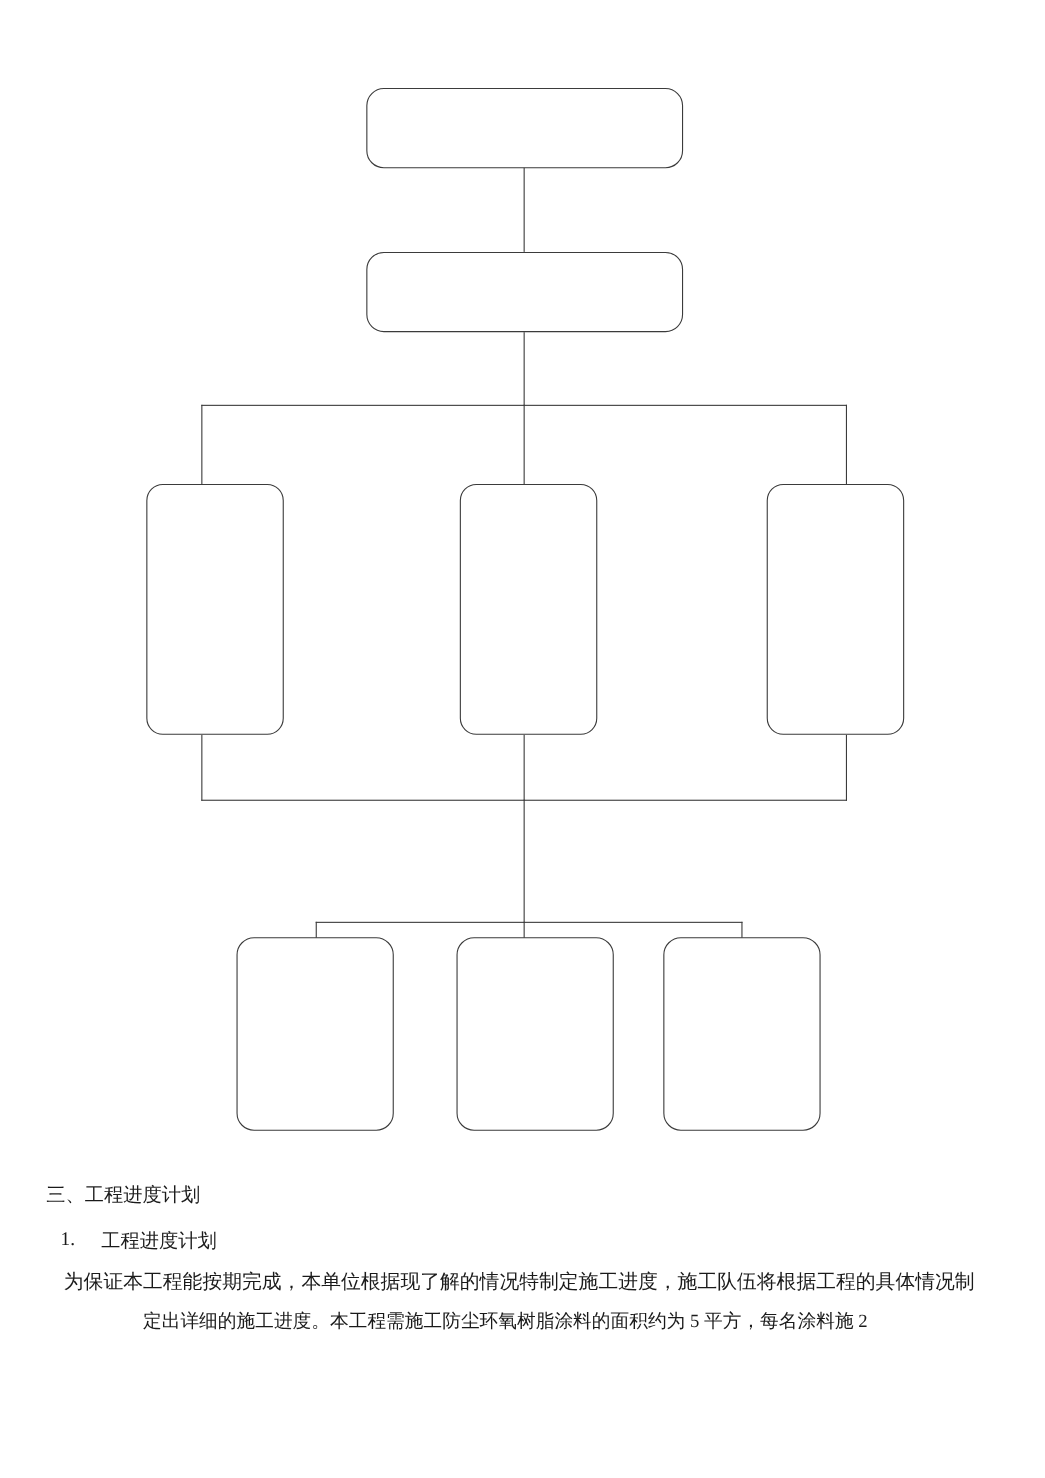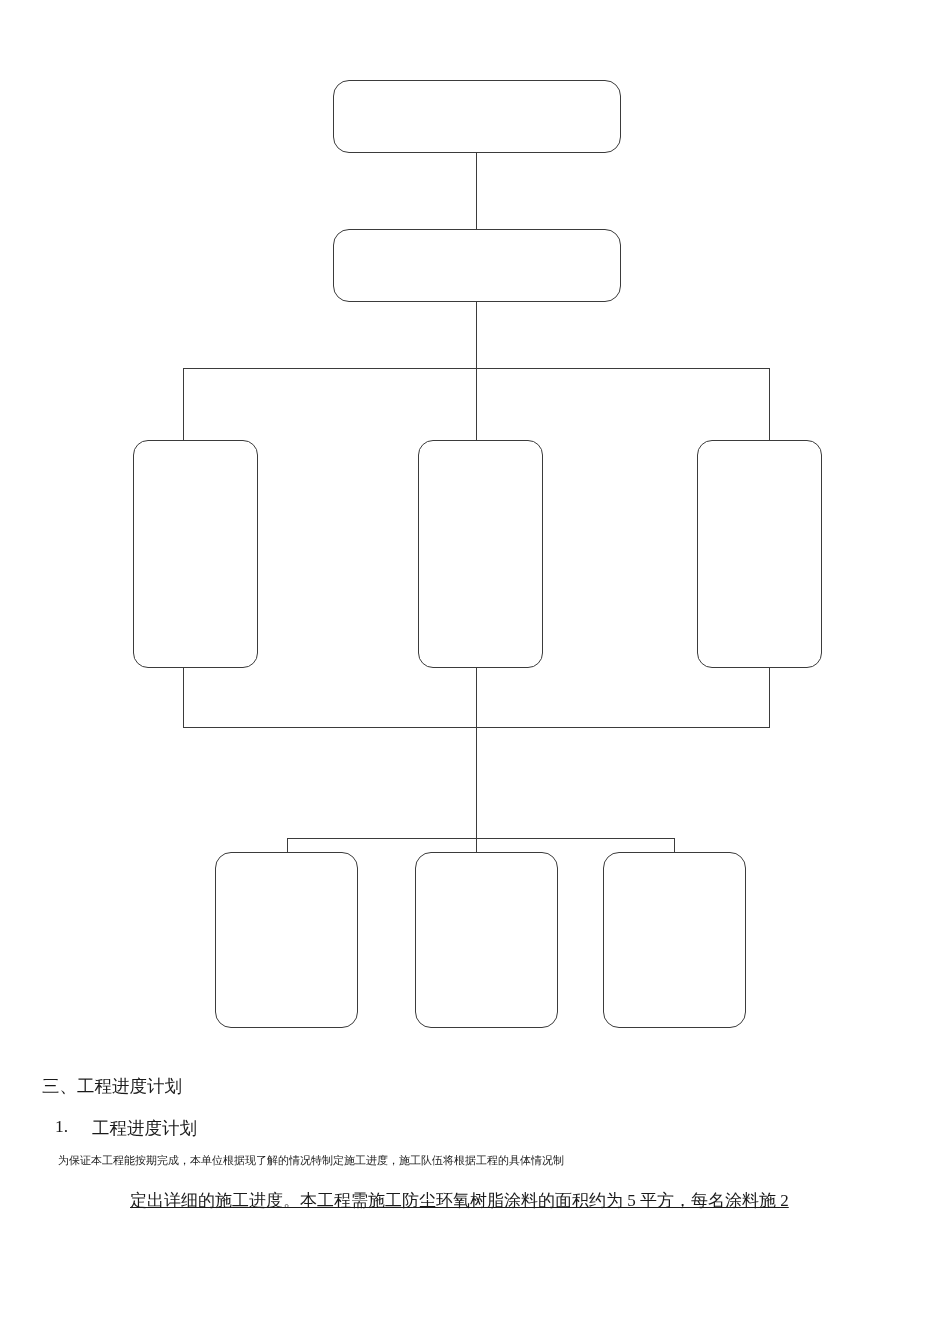--- a/index.html
+++ b/index.html
@@ -114,31 +114,30 @@
     white-space: nowrap;
   }
   #heading-section { left: 42px; top: 24px; }
   #heading-item-num { position: absolute; left: 55px; top: 66px; }
   #heading-item-text { position: absolute; left: 92px; top: 66px; }
   #paragraph-line-1 {
     position: absolute;
     left: 58px;
     top: 103px;
     width: 860px;
-    font-size: 11px;
+    font-size: 18px;
     white-space: nowrap;
   }
   #paragraph-line-2 {
     position: absolute;
     left: 130px;
     top: 139px;
     width: 800px;
     font-size: 17px;
     white-space: nowrap;
-    text-decoration: underline;
   }
 </style>
 </head>
 <body>
 
 <div id="page">
 
   <div id="org-chart">
 
     <div class="conn v" style="left:476px; top:152px; height:77px;"></div>

